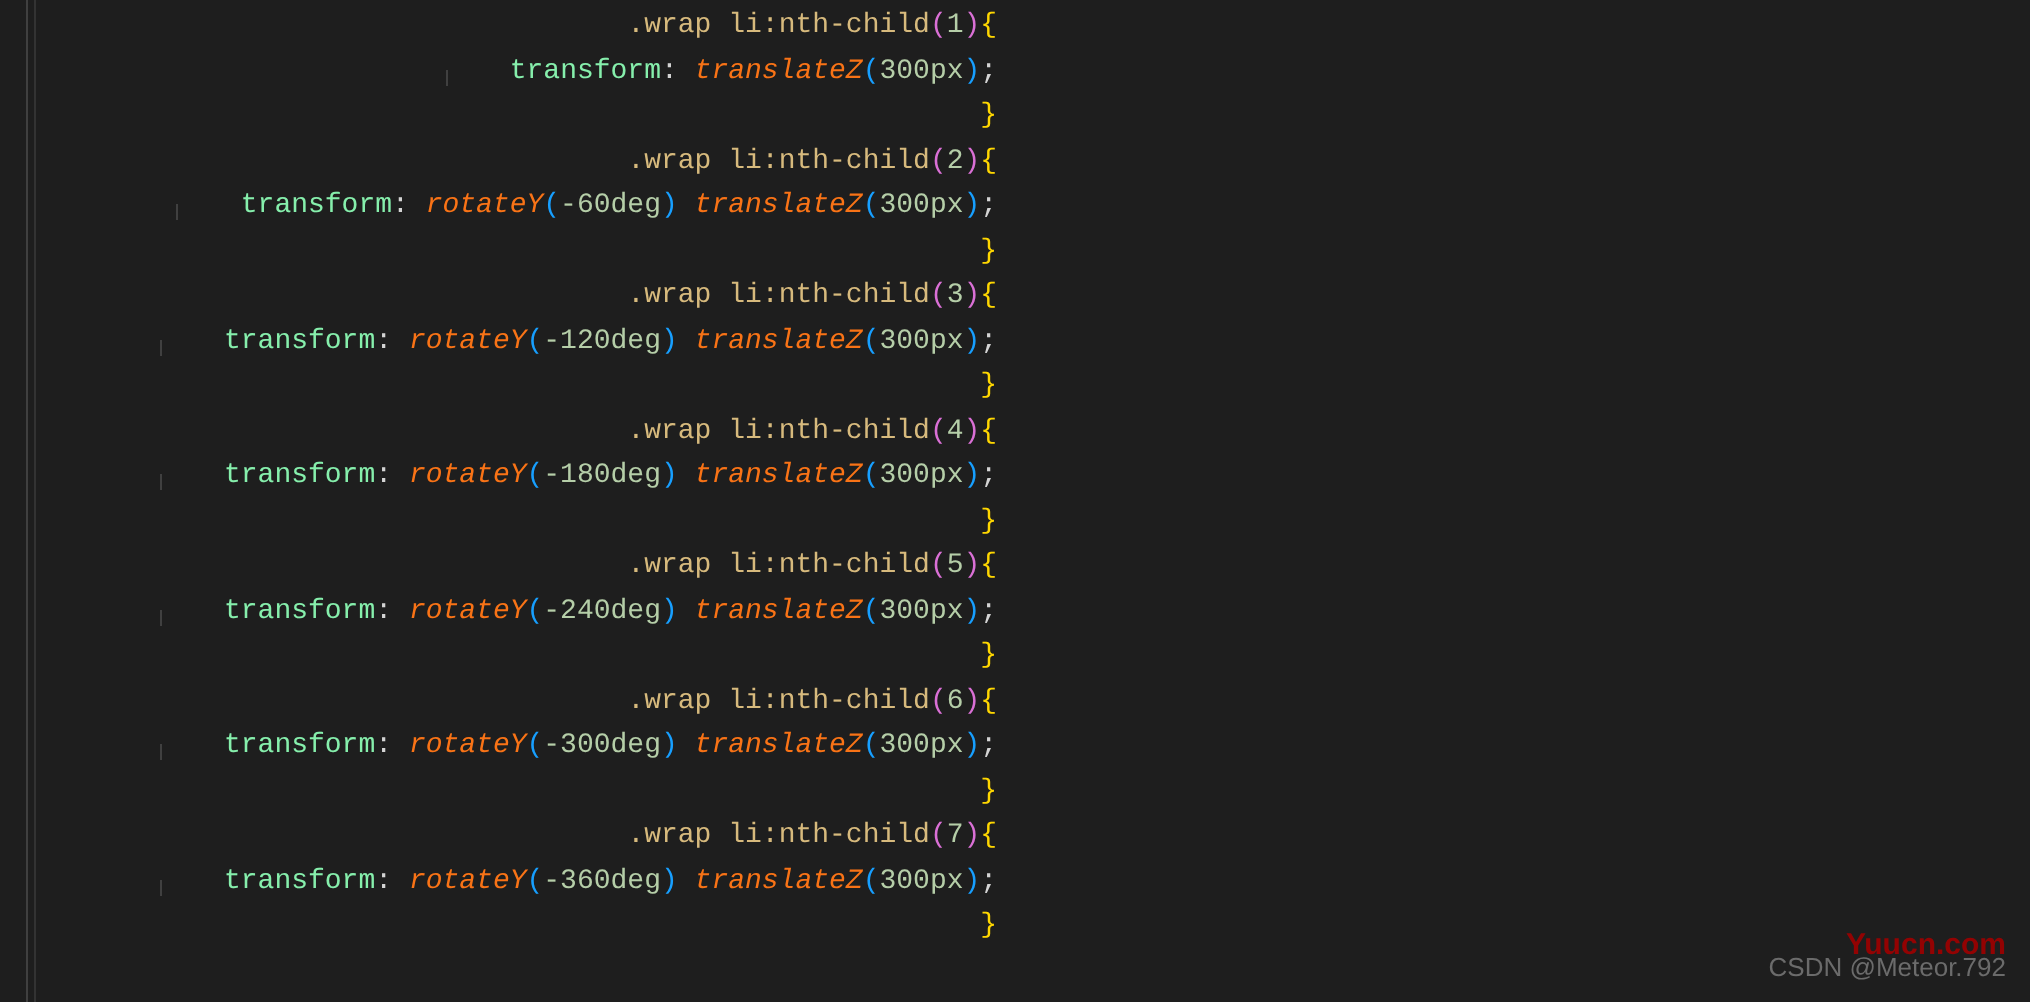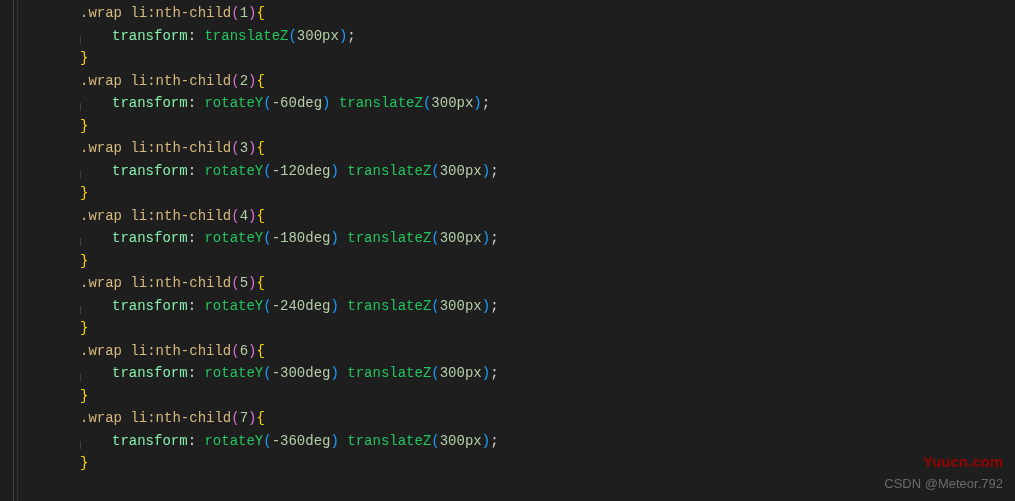--- a/index.html
+++ b/index.html
@@ -10,20 +10,21 @@
     line-height: 22.5px;
     color: #d4d4d4;
     position: relative;
     width: 1015px;
     height: 501px;
     overflow: hidden;
   }
   .editor {
     display: flex;
     height: 100%;
+    text-align: right;
   }
   .gutter {
     width: 18px;
     border-right: 1px solid #333;
     background: #1e1e1e;
     position: relative;
   }
   .fold-line {
     position: absolute;
     left: 13px;
@@ -37,37 +38,37 @@
     padding-top: 2px;
     white-space: pre;
   }
   .line { display: block; }
   .sel-yellow { color: #d7ba7d; }
   .brace { color: #ffd700; }
   .paren-p { color: #da70d6; }
   .paren-b { color: #179fff; }
   .num { color: #b5cea8; }
   .prop { color: #86efac; }
-  .func { color: #22c55e; }
+  .func { color: #f97316; font-style: italic; }
   .punct { color: #d4d4d4; }
   .pad { display:inline-block; width: 32px; }
   .pad2 { display:inline-block; width: 64px; position: relative; }
   .pad2::before {
     content: "";
     position: absolute;
     left: 32px;
     top: -4px;
     bottom: -4px;
     width: 1px;
     background: #404040;
   }
   .watermark-1 {
     position: absolute;
     right: 12px;
-    bottom: 28px;
+    bottom: 17px;
     color: #a00000;
     font-family: Arial, sans-serif;
     font-size: 15px;
     font-weight: bold;
     opacity: 0.9;
   }
   .watermark-2 {
     position: absolute;
     right: 12px;
     bottom: 6px;

